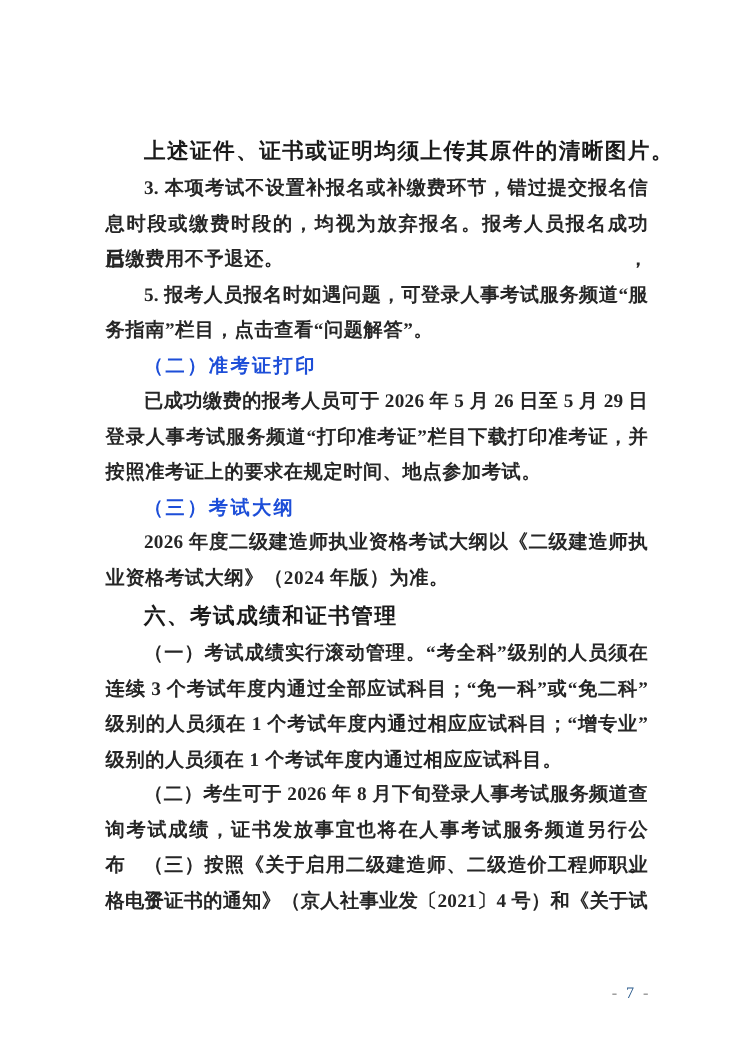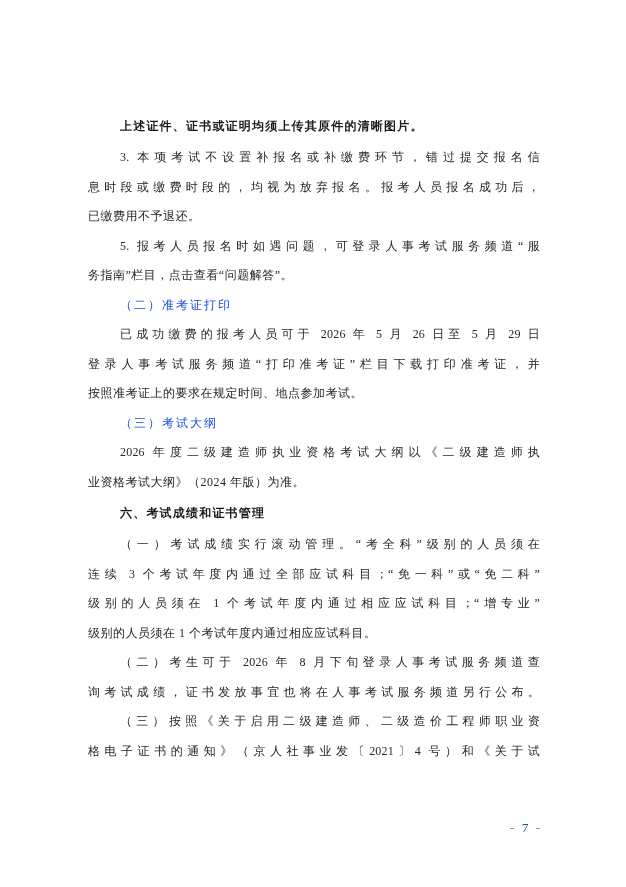--- a/index.html
+++ b/index.html
@@ -15,37 +15,38 @@
     position:absolute;
     left:88px;top:110px;
     width:452px;
     color:#262626;
   }
   .line{
     display:block;
     width:452px;
     height:29.5px;
     line-height:29.5px;
-    font-size:12px;
+    font-size:16px;
     letter-spacing:0.5px;
     white-space:nowrap;
     box-sizing:border-box;
     overflow:visible;
+    font-weight:bold;
   }
   .indent{padding-left:32px;}
   .justify{
     text-align:justify;
     text-align-last:justify;
     white-space:normal;
     letter-spacing:0.2px;
   }
   .h-bold{
     font-family:"Liberation Sans","DejaVu Sans",sans-serif;
     font-weight:bold;
-    font-size:12px;
+    font-size:18px;
     letter-spacing:1.2px;
     color:#1b1b1b;
     height:33px;line-height:33px;
   }
   .sub{
     letter-spacing:2px;
     color:#1d4ed8;
   }
   .footer{
     position:absolute;

